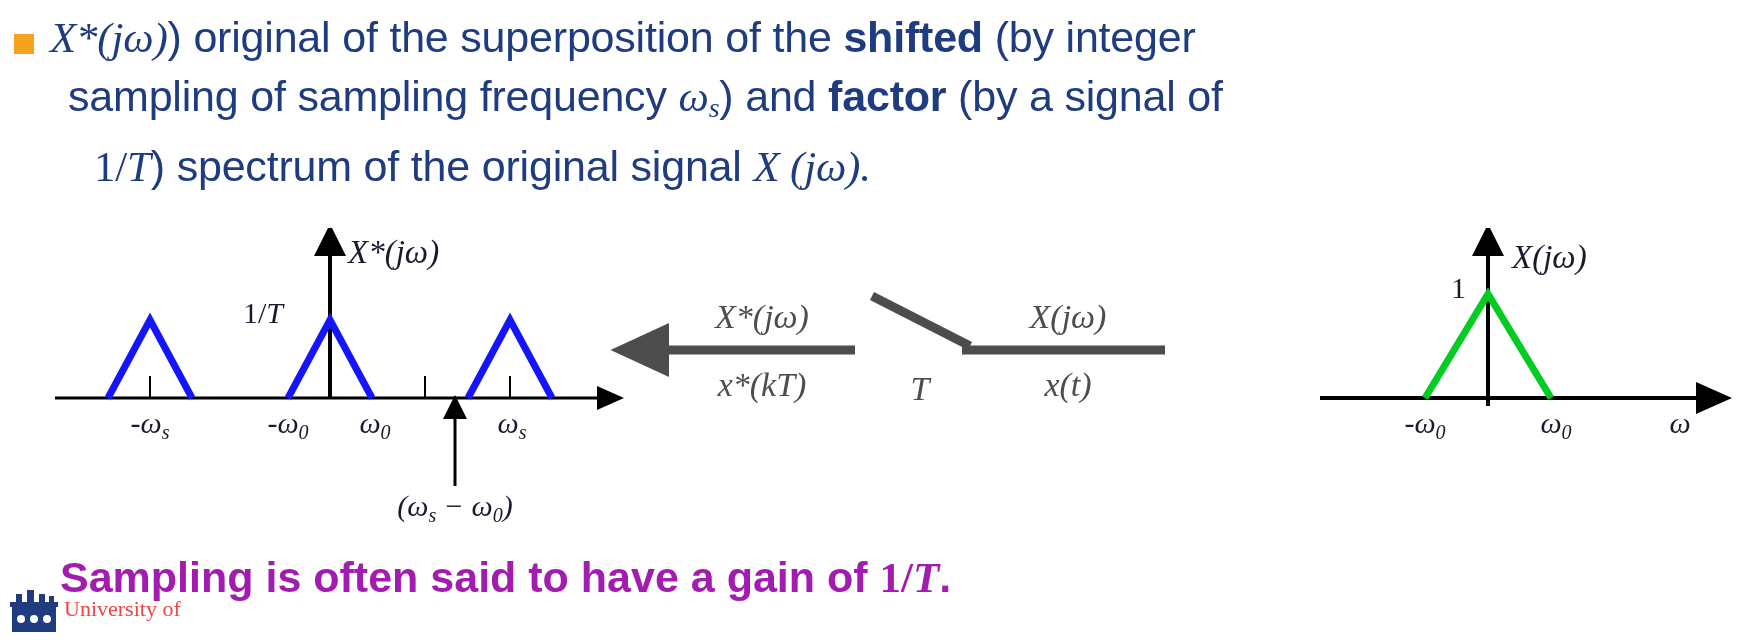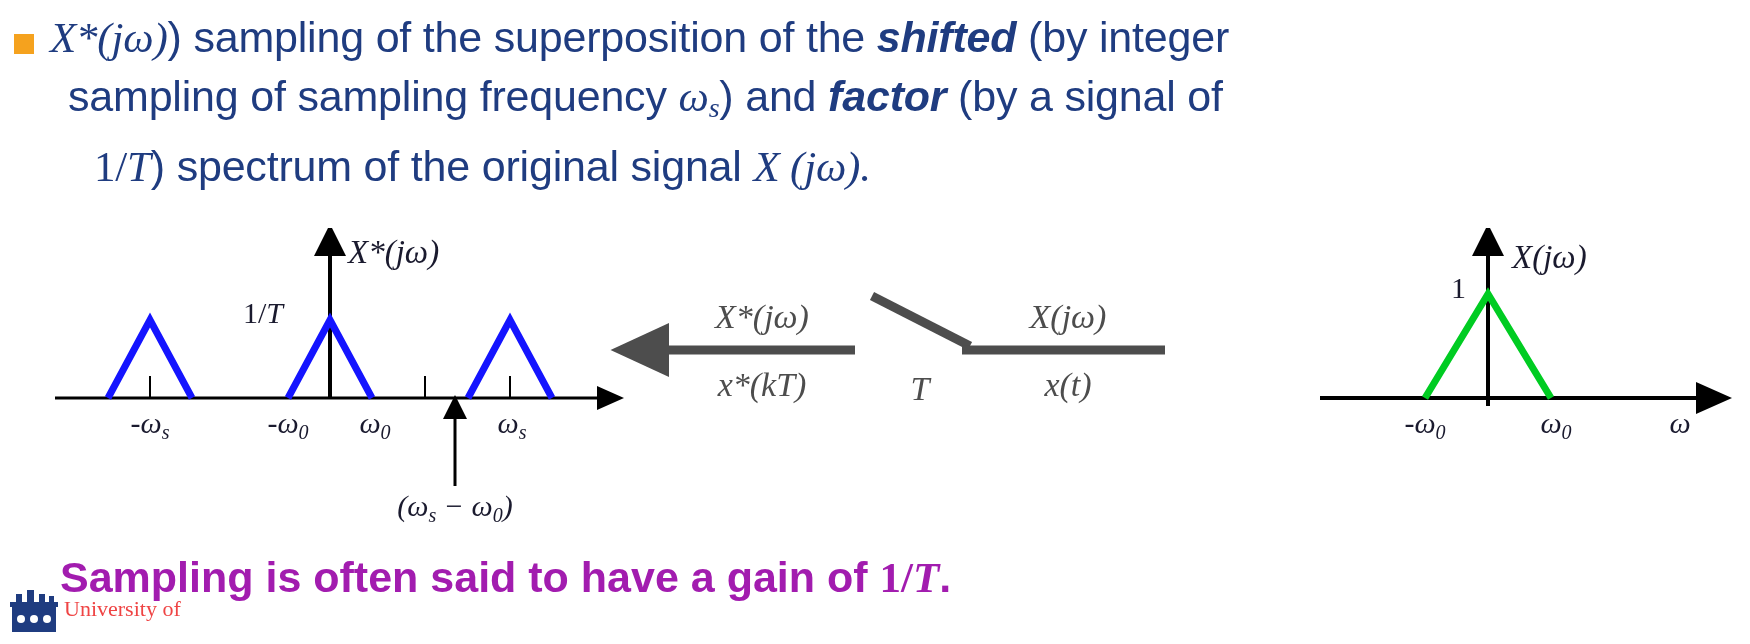--- a/index.html
+++ b/index.html
@@ -59,21 +59,20 @@
     font-style: italic;
   }
   .sub {
     font-size: 0.65em;
     vertical-align: -0.22em;
     font-family: "Liberation Serif", serif;
     font-style: italic;
   }
   .bold-em {
     font-weight: bold;
-    font-style: italic;
   }
 
   
   #figure {
     position: absolute;
     left: 0;
     top: 228px;
     width: 1750px;
     height: 300px;
     text-decoration: underline;
@@ -129,21 +128,21 @@
   }
 </style>
 </head>
 <body>
 
 <div id="slide">
 
   <div class="bullet-block">
     <span class="bullet-marker"></span>
     <p class="bullet-text">
-      <span class="ln l1"><span class="mathi">X*(j</span><span class="sym">ω</span><span class="mathi">)</span><span>) sampling of the superposition of the </span><span class="bold-em">shifted</span><span> (by integer</span></span>
+      <span class="ln l1"><span class="mathi">X*(j</span><span class="sym">ω</span><span class="mathi">)</span><span>) original of the superposition of the </span><span class="bold-em">shifted</span><span> (by integer</span></span>
 
       <span class="ln l2"><span>sampling of sampling frequency </span><span class="sym">ω</span><span class="sub">s</span><span>) and </span><span class="bold-em">factor</span><span> (by a signal of</span></span>
 
       <span class="ln l3"><span class="mathu">1/</span><span class="mathi">T</span><span>) spectrum of the original signal </span><span class="mathi">X</span><span class="mathi"> (j</span><span class="sym">ω</span><span class="mathi">).</span></span>
     </p>
   </div>
 
   <div id="figure">
     <svg width="1750" height="300" viewBox="0 0 1750 300">
 

